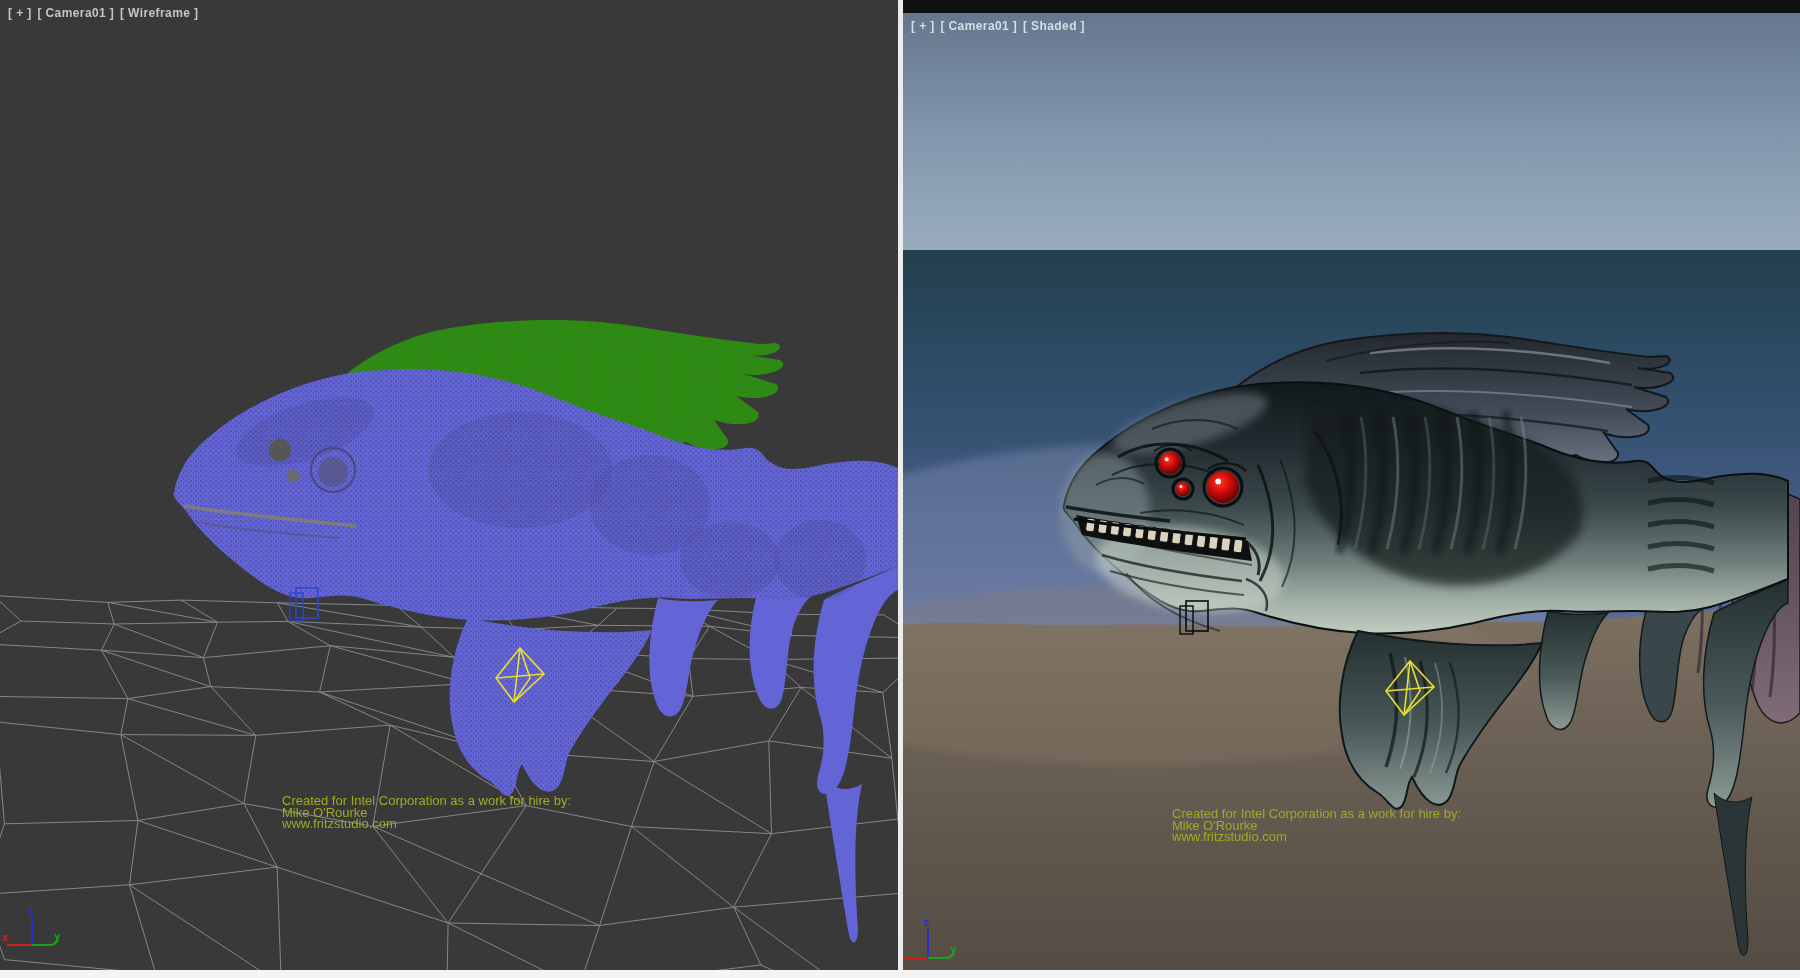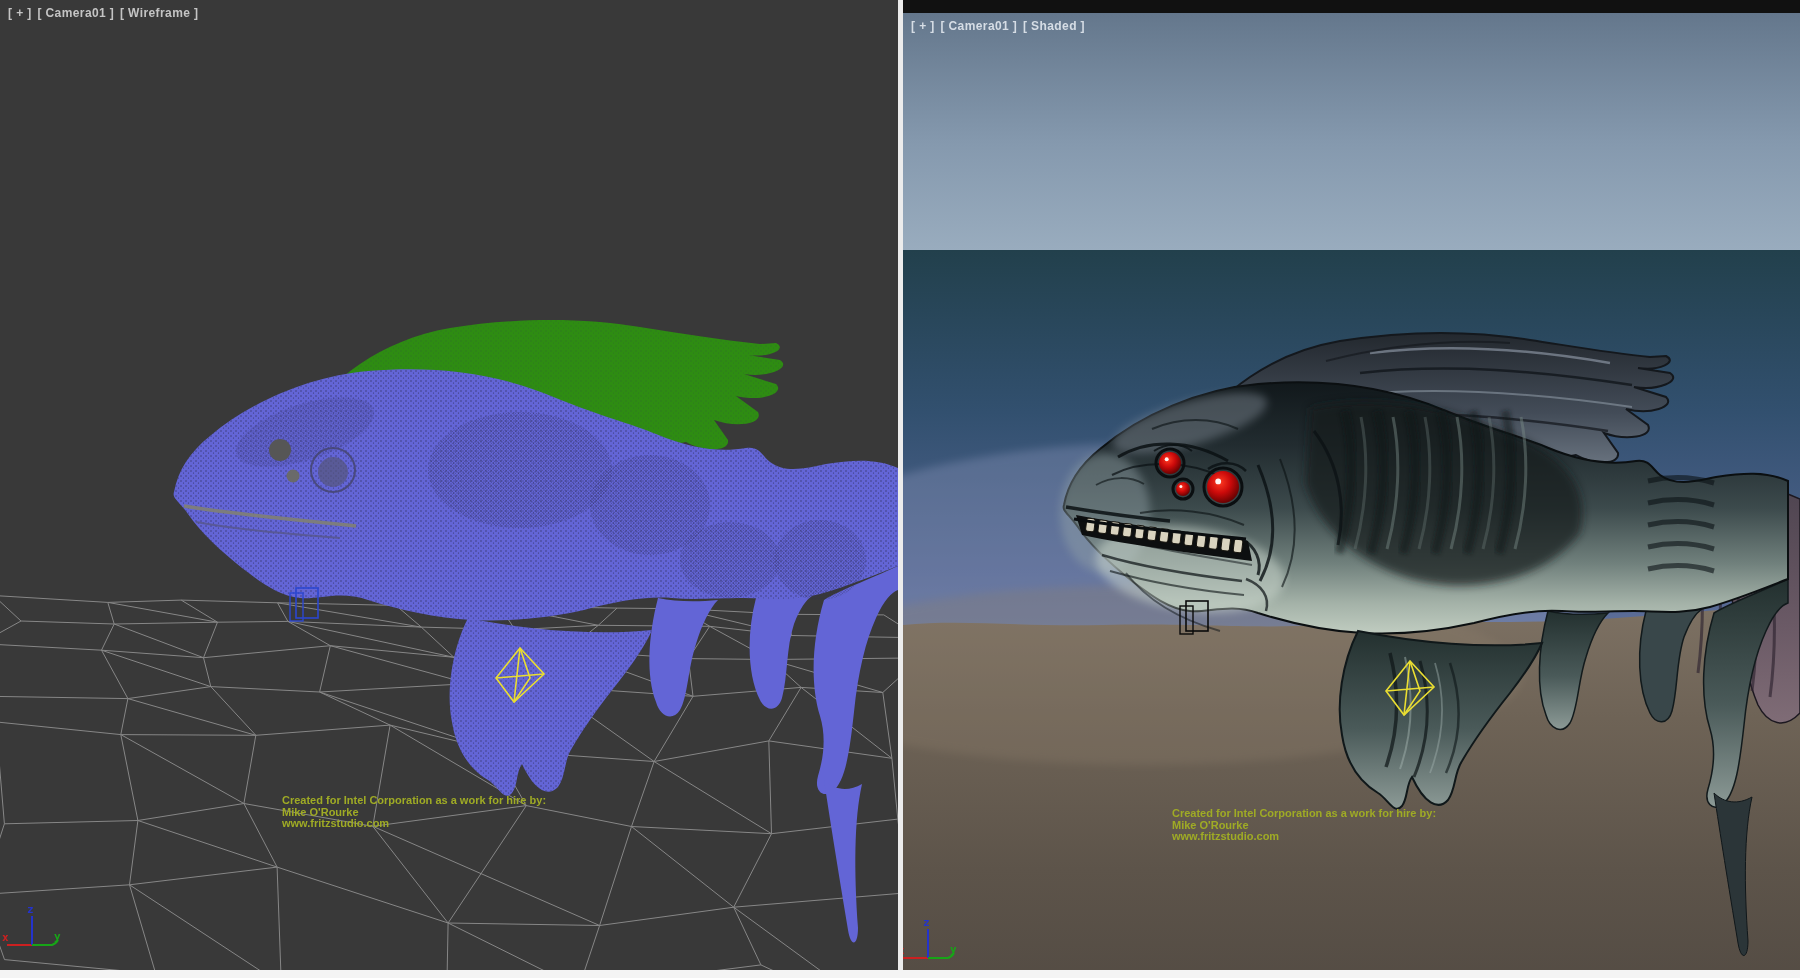--- a/index.html
+++ b/index.html
@@ -7,21 +7,21 @@
          font-family:"Liberation Sans",sans-serif;background:#111;}
   .viewport{position:absolute;top:0;height:970px;overflow:hidden;}
   #vp-wire{left:0;width:898px;background:#393939;}
   #vp-shade{left:903px;width:897px;background:#66798f;margin-top:13px;}
   .vp-svg{position:absolute;left:0;top:0;}
   .vp-label{position:absolute;left:8px;top:6px;font-size:12px;letter-spacing:.4px;
             white-space:nowrap;user-select:none;z-index:5;font-weight:bold;}
   #vp-wire .vp-label{color:#c4c4c4;}
   #vp-shade .vp-label{color:#d6dde5;}
   .vp-label span{margin-right:2px;cursor:pointer;}
-  .watermark{position:absolute;z-index:4;font-size:11px;font-weight:bold;
+  .watermark{position:absolute;z-index:4;font-size:13px;font-weight:normal;
              color:#9fab25;line-height:11.5px;white-space:nowrap;}
   #vp-wire .watermark{left:282px;top:795px;}
   #vp-shade .watermark{left:269px;top:795px;}
   .tripod{position:absolute;top:903px;z-index:4;}
   #vp-wire .tripod{left:0px;}
   #vp-shade .tripod{left:-7px;}
   .ax{font-size:11px;font-weight:bold;font-family:"DejaVu Sans Mono",monospace;}
   .axx{fill:#cc2020;}.axy{fill:#17a517;}.axz{fill:#2433cc;}
   .splitter{position:absolute;left:898px;top:0;width:5px;height:970px;
             background:#ececec;z-index:6;cursor:ew-resize;}

